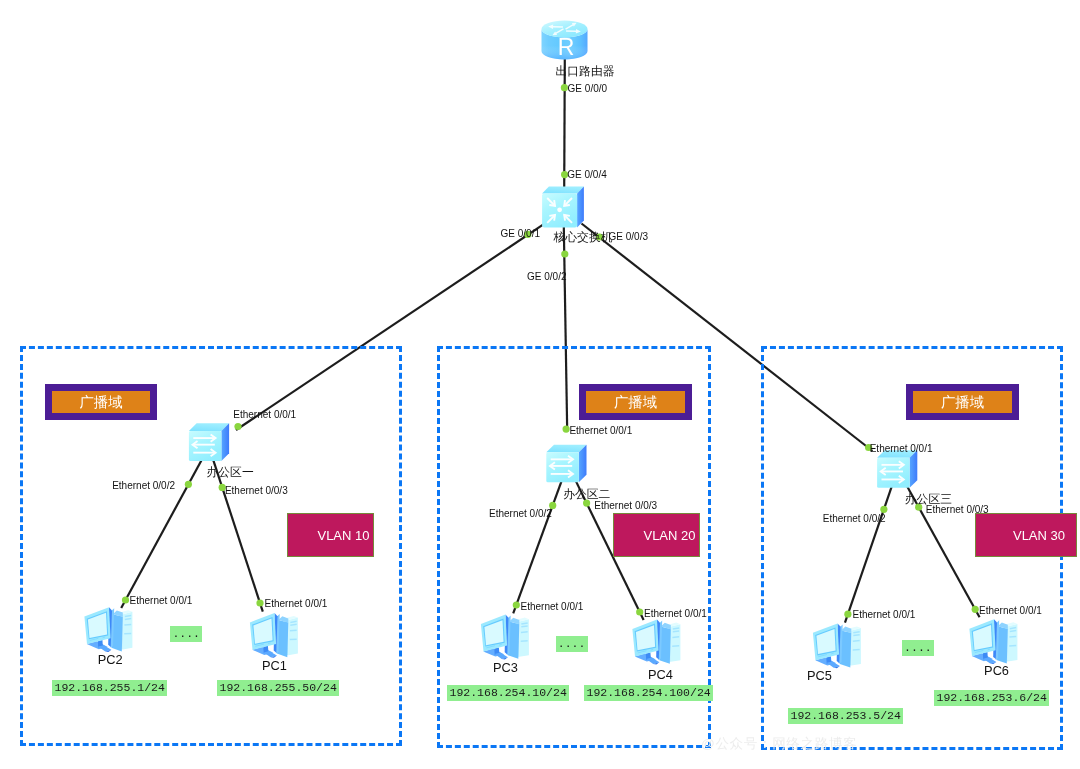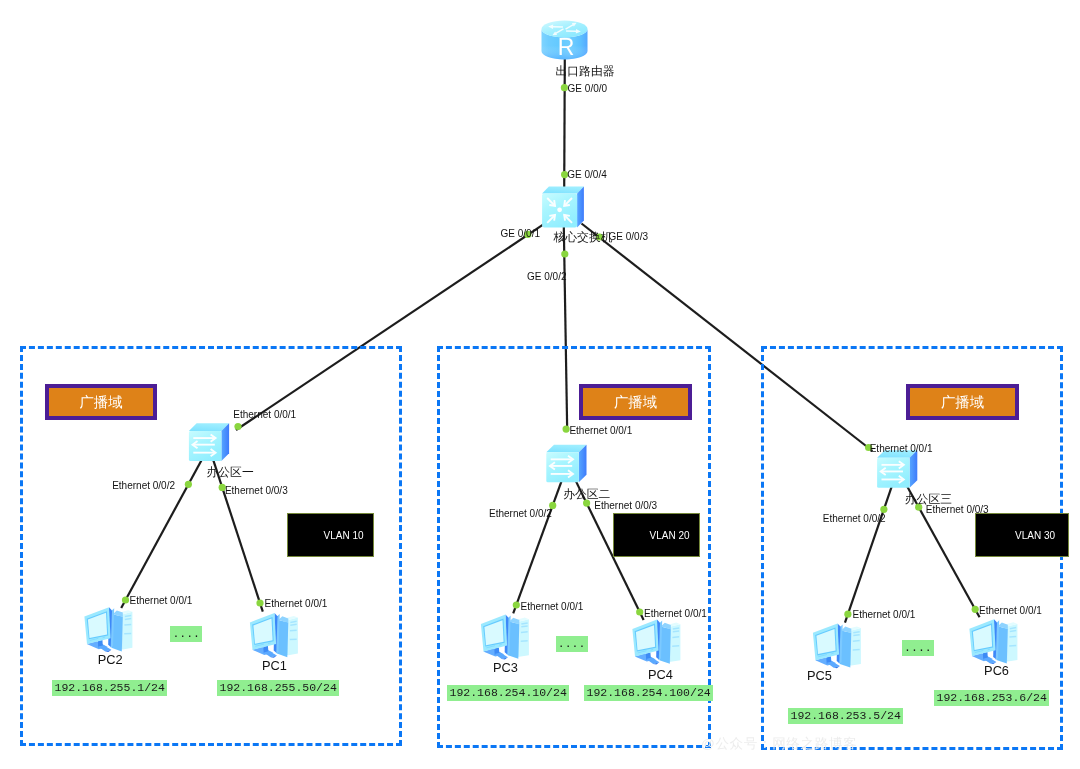--- a/index.html
+++ b/index.html
@@ -6,22 +6,22 @@
   body{width:1080px;height:769px;position:relative;overflow:hidden;
        font-family:"Liberation Sans","DejaVu Sans",sans-serif;
        -webkit-font-smoothing:antialiased;}
   #stage{position:absolute;left:0;top:0;width:1080px;height:769px;}
   svg#topo{position:absolute;left:0;top:0;width:1080px;height:769px;display:block;}
   .lbl{position:absolute;white-space:nowrap;color:#131313;font-size:10px;line-height:12px;}
   .nodelabel{position:absolute;white-space:nowrap;color:#131313;font-size:11.8px;line-height:15px;padding-left:20px;}
   .zone{position:absolute;border:3px dashed #0b77f5;box-sizing:border-box;}
   .tag{position:absolute;box-sizing:border-box;display:flex;align-items:center;justify-content:center;
        color:#ffffff;}
-  .bcast{background:#de8218;border:4px solid #4c1d95;font-size:14.4px;}
-  .vlan{background:#000000;border:1px solid #76893a;font-size:10px;padding-left:26px;}
+  .bcast{background:#de8218;border:7px solid #4c1d95;font-size:14.4px;}
+  .vlan{background:#be185d;border:1px solid #76893a;font-size:13px;padding-left:26px;}
   .ipbox{position:absolute;background:#90ee90;color:#1a1a1a;
          font-family:"Liberation Mono","DejaVu Sans Mono",monospace;font-size:11.5px;
          white-space:nowrap;line-height:16px;padding:0 2.5px;box-sizing:border-box;}
   .dots{position:absolute;background:#90ee90;color:#1a1a1a;
         font-family:"Liberation Mono","DejaVu Sans Mono",monospace;font-size:11.5px;
         letter-spacing:0px;line-height:16px;text-align:center;box-sizing:border-box;}
   .wm{position:absolute;color:#ededed;font-size:13.6px;white-space:nowrap;letter-spacing:0.6px;}
   .pcname{position:absolute;white-space:nowrap;color:#131313;font-size:12.8px;line-height:14px;}
 </style>
 </head>
@@ -350,21 +350,21 @@
 </g>
 </svg>
 <div class="zone" style="left:20px;top:346px;width:382px;height:400px;"></div>
 <div class="zone" style="left:437px;top:346px;width:274px;height:402px;"></div>
 <div class="zone" style="left:761px;top:346px;width:302px;height:404px;"></div>
 <div class="tag bcast" style="left:45px;top:384px;width:112px;height:36px;">广播域</div>
 <div class="tag vlan" style="left:287px;top:513px;width:87px;height:44px;">VLAN 10</div>
 <div class="tag bcast" style="left:579px;top:384px;width:113px;height:36px;">广播域</div>
 <div class="tag vlan" style="left:613px;top:513px;width:87px;height:44px;">VLAN 20</div>
 <div class="tag bcast" style="left:906px;top:384px;width:113px;height:36px;">广播域</div>
-<div class="tag vlan" style="left:975px;top:513px;width:94px;height:44px;">VLAN 30</div>
+<div class="tag vlan" style="left:975px;top:513px;width:102px;height:44px;">VLAN 30</div>
 <div class="nodelabel" style="left:535.5px;top:63.5px;">出口路由器</div>
 <div class="lbl" style="left:567.6px;top:82.5px;">GE 0/0/0</div>
 <div class="nodelabel" style="left:533.5px;top:229.5px;">核心交换机</div>
 <div class="lbl" style="left:567.3px;top:169.0px;">GE 0/0/4</div>
 <div class="lbl" style="right:540px;top:227.5px;padding-left:9px;">GE 0/0/1</div>
 <div class="lbl" style="left:527px;top:270.5px;">GE 0/0/2</div>
 <div class="lbl" style="left:608.5px;top:230.5px;">GE 0/0/3</div>
 <div class="nodelabel" style="left:186.5px;top:464.6px;">办公区一</div>
 <div class="lbl" style="left:233.3px;top:408.5px;">Ethernet 0/0/1</div>
 <div class="lbl" style="right:905.0px;top:479.9px;">Ethernet 0/0/2</div>

